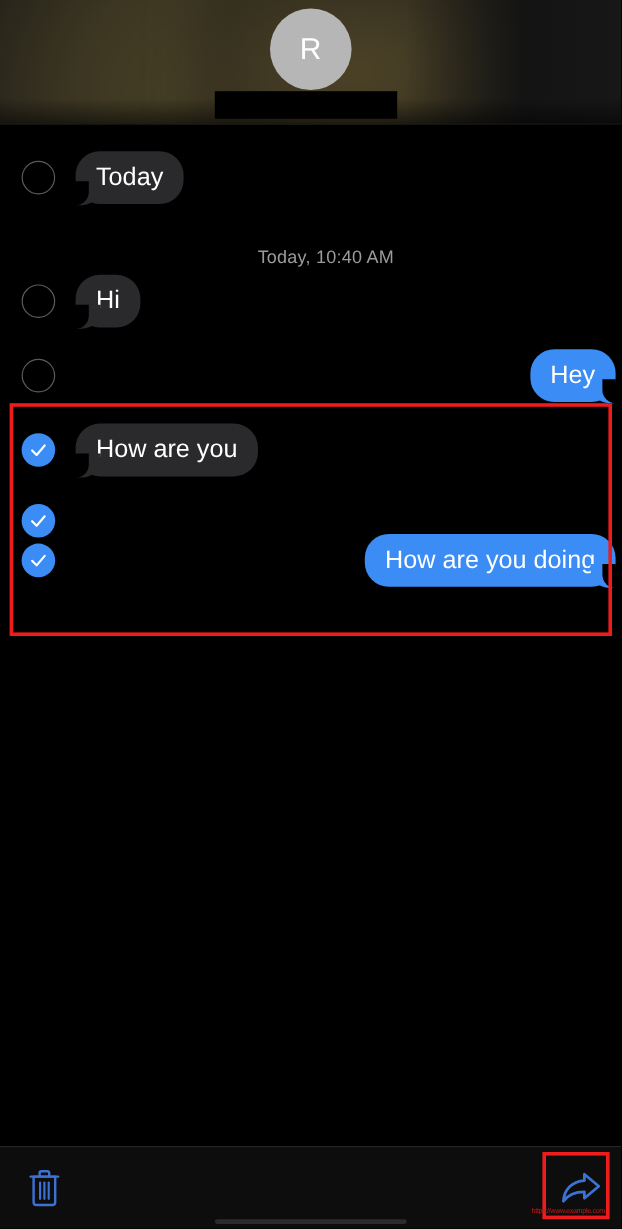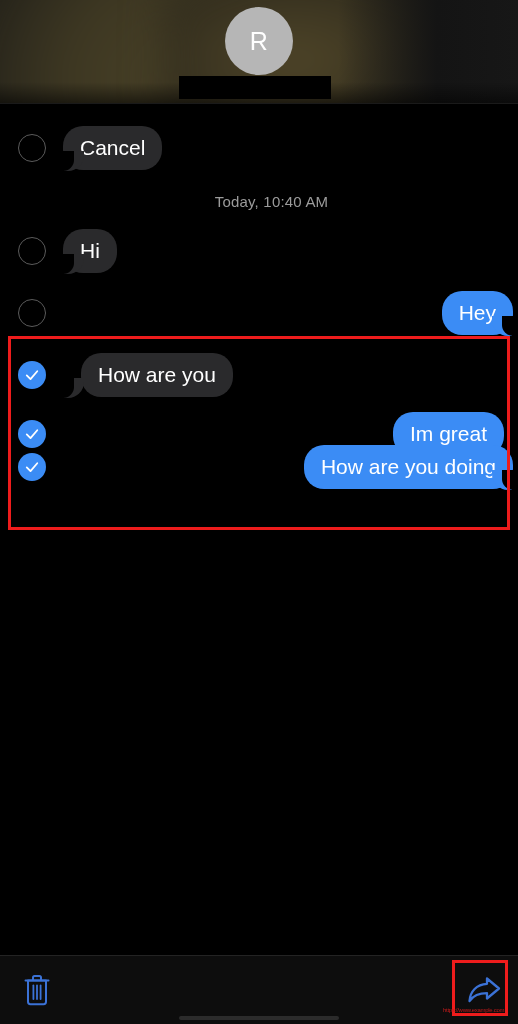--- a/index.html
+++ b/index.html
@@ -195,26 +195,26 @@
     <div class="redaction-bar"></div>
 
     <div class="header-hairline"></div>
   </div>
 
   <div class="thread">
 
     <div class="msg-row" style="top:18px;height:58px;">
       <div class="sel off" style="top:12px;"></div>
       <div class="bubble inc" style="left:63px; top:4px;">
-        <span>Cancel</span>
+        <span>Today</span>
       </div>
       <div class="tail inc" style="left:64px; top:29px;"></div>
     </div>
 
-    <div class="timestamp" style="top:89px;padding-left:25px;">Today, 10:40 AM</div>
+    <div class="timestamp" style="top:102px;padding-left:25px;">Today, 10:40 AM</div>
 
     <div class="msg-row" style="top:120px;height:58px;">
       <div class="sel off" style="top:13px;"></div>
       <div class="bubble inc" style="left:63px; top:5px;">
         <span>Hi</span>
       </div>
       <div class="tail inc" style="left:64px; top:30px;"></div>
     </div>
 
     <div class="msg-row" style="top:182px;height:58px;">
@@ -224,34 +224,31 @@
       </div>
       <div class="tail out" style="right:6px; top:30px;"></div>
     </div>
 
     <div class="msg-row" style="top:245px;height:58px;">
       <div class="sel on" style="top:12px;">
         <svg viewBox="0 0 24 24">
           <path d="M5 12.5 L10 17.5 L19 7" fill="none" stroke="#ffffff" stroke-width="2.4" stroke-linecap="round" stroke-linejoin="round"></path>
         </svg>
       </div>
-      <div class="bubble inc" style="left:81px; top:4px;">
+      <div class="bubble inc" style="left:63px; top:4px;">
         <span>How are you</span>
       </div>
       <div class="tail inc" style="left:64px; top:29px;"></div>
     </div>
 
     <div class="msg-row" style="top:306px;height:54px;">
       <div class="sel on" style="top:10px;">
         <svg viewBox="0 0 24 24">
           <path d="M5 12.5 L10 17.5 L19 7" fill="none" stroke="#ffffff" stroke-width="2.4" stroke-linecap="round" stroke-linejoin="round"></path>
         </svg>
-      </div>
-      <div class="bubble out" style="right:14px; top:2px;">
-        <span>Im great</span>
       </div>
     </div>
 
     <div class="msg-row" style="top:337px;height:58px;">
       <div class="sel on" style="top:12px;">
         <svg viewBox="0 0 24 24">
           <path d="M5 12.5 L10 17.5 L19 7" fill="none" stroke="#ffffff" stroke-width="2.4" stroke-linecap="round" stroke-linejoin="round"></path>
         </svg>
       </div>
       <div class="bubble out" style="right:5px; top:4px;">

